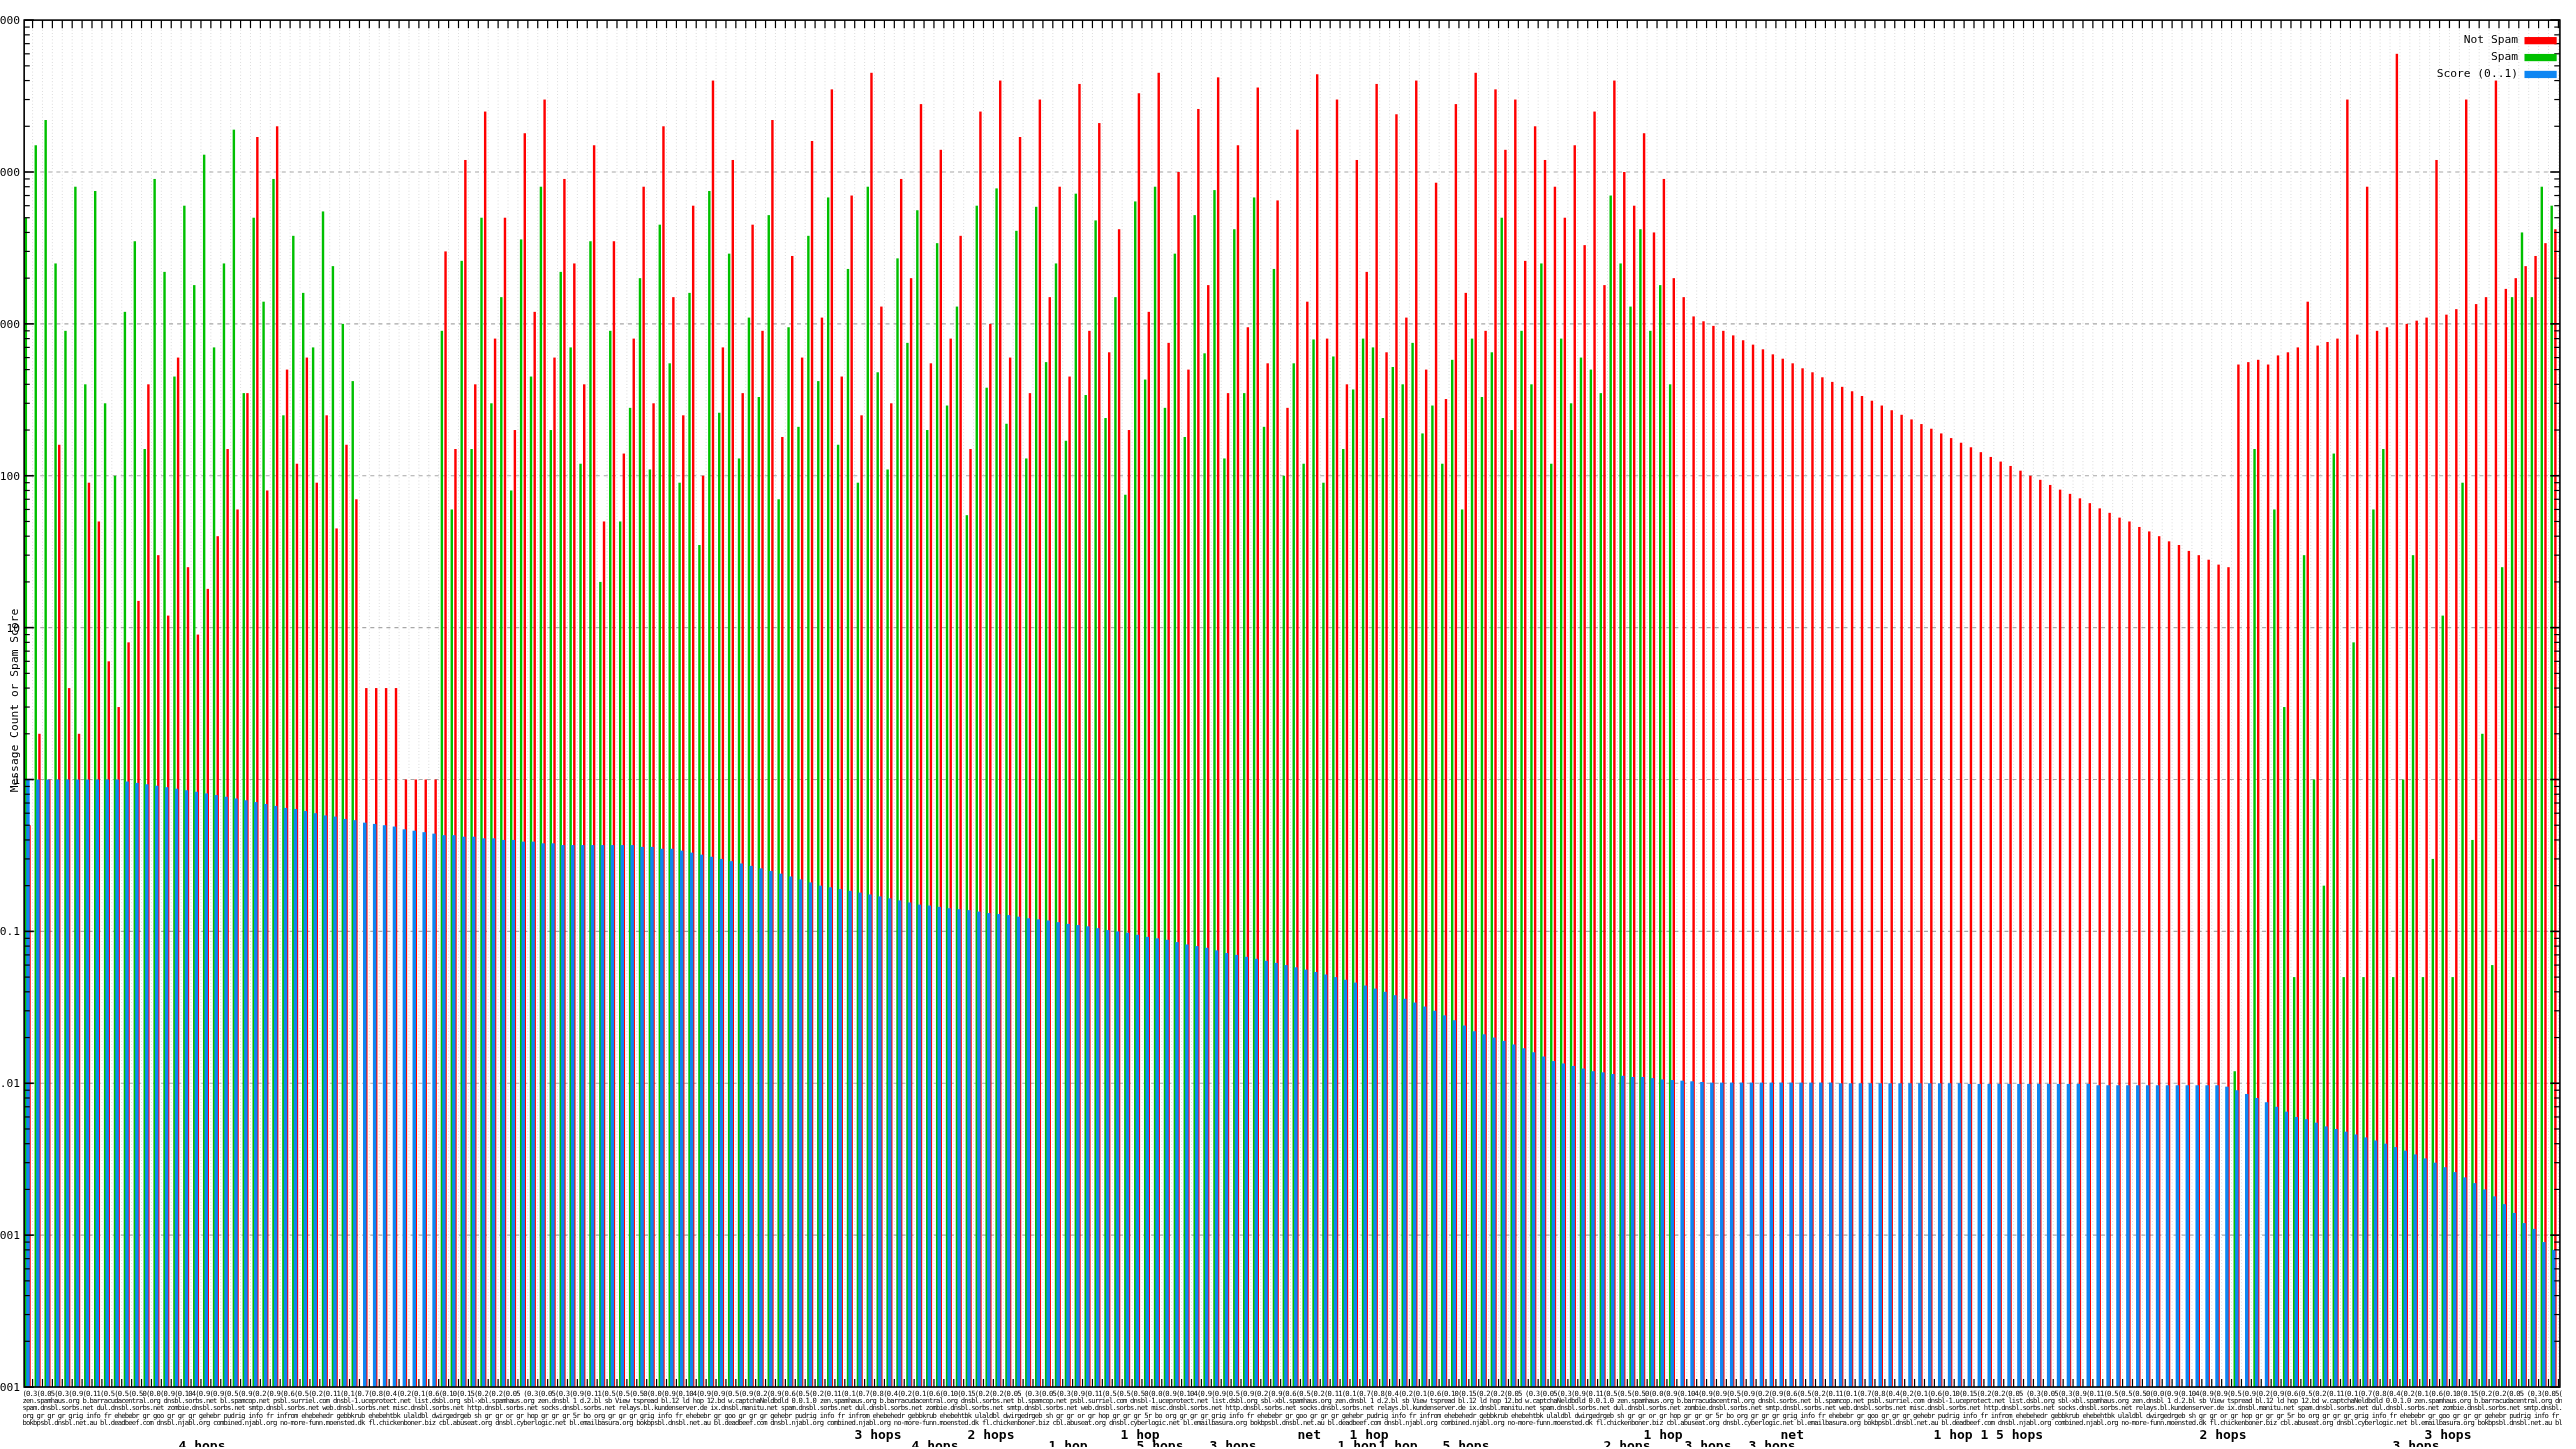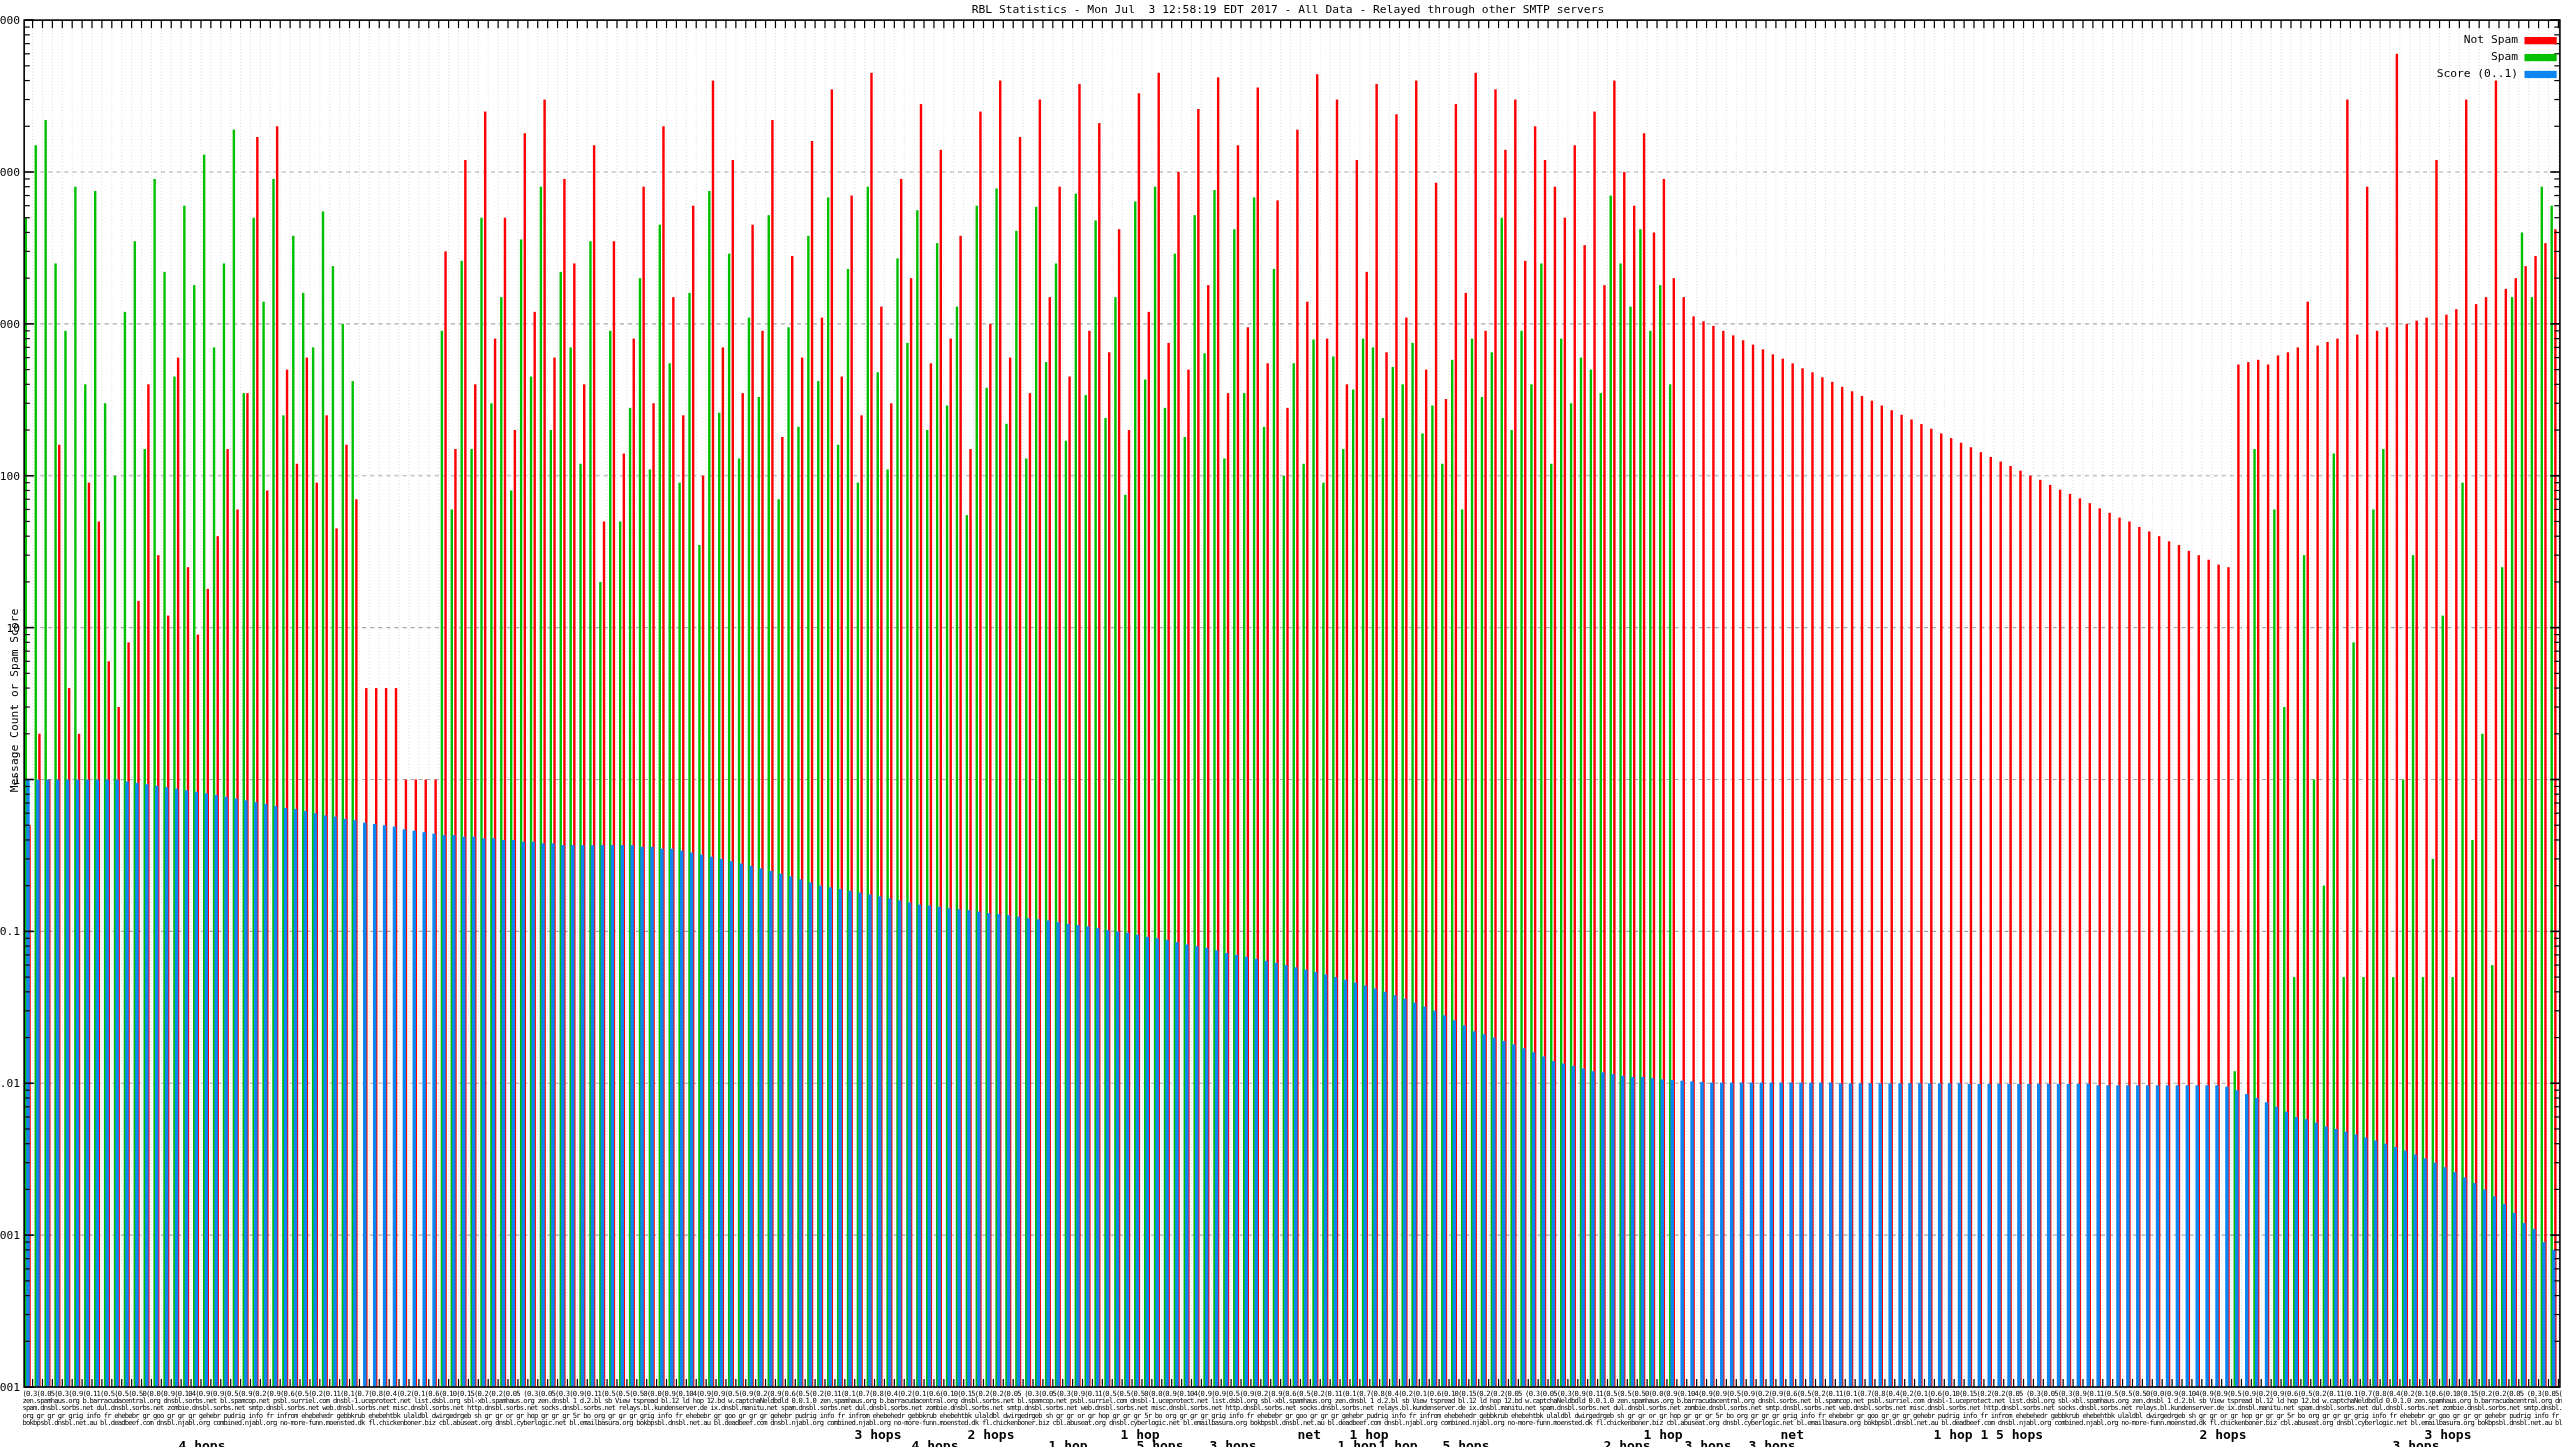--- a/index.html
+++ b/index.html
@@ -1673,21 +1673,20 @@
       <line x1="3165.849609375" y1="1723" x2="3165.849609375" y2="1713" stroke="#000" stroke-width="1.5"></line>
       <line x1="3178.154296875" y1="25" x2="3178.154296875" y2="35" stroke="#000" stroke-width="1.5"></line>
       <line x1="3178.154296875" y1="1723" x2="3178.154296875" y2="1713" stroke="#000" stroke-width="1.5"></line>
       <text x="3128" y="54" text-anchor="end" font-size="14" font-family="&quot;DejaVu Sans Mono&quot;,&quot;Liberation Mono&quot;,monospace" fill="#000">Not Spam</text>
       <rect x="3136" y="46" width="40" height="9" fill="#ff0000"></rect>
       <text x="3128" y="75" text-anchor="end" font-size="14" font-family="&quot;DejaVu Sans Mono&quot;,&quot;Liberation Mono&quot;,monospace" fill="#000">Spam</text>
       <rect x="3136" y="67" width="40" height="9" fill="#00c000"></rect>
       <text x="3128" y="96" text-anchor="end" font-size="14" font-family="&quot;DejaVu Sans Mono&quot;,&quot;Liberation Mono&quot;,monospace" fill="#000">Score (0..1)</text>
       <rect x="3136" y="88" width="40" height="9" fill="#0e86f2"></rect>
     </svg>
-  <div id="chart-title">RBL Statistics - Mon Jul  3 12:58:19 EDT 2017 - All Data - Relayed through other SMTP servers</div>
   <div id="y-axis-label">Message Count or Spam Score</div>
   <div id="x-axis-labels">
       <div class="garble-line" style="top: 0.8px;">(0.3(0.05(0.3(0.9(0.11(0.5(0.5(0.50(0.0(0.9(0.104(0.9(0.9(0.5(0.9(0.2(0.9(0.6(0.5(0.2(0.11(0.1(0.7(0.8(0.4(0.2(0.1(0.6(0.10(0.15(0.2(0.2(0.05 (0.3(0.05(0.3(0.9(0.11(0.5(0.5(0.50(0.0(0.9(0.104(0.9(0.9(0.5(0.9(0.2(0.9(0.6(0.5(0.2(0.11(0.1(0.7(0.8(0.4(0.2(0.1(0.6(0.10(0.15(0.2(0.2(0.05 (0.3(0.05(0.3(0.9(0.11(0.5(0.5(0.50(0.0(0.9(0.104(0.9(0.9(0.5(0.9(0.2(0.9(0.6(0.5(0.2(0.11(0.1(0.7(0.8(0.4(0.2(0.1(0.6(0.10(0.15(0.2(0.2(0.05 (0.3(0.05(0.3(0.9(0.11(0.5(0.5(0.50(0.0(0.9(0.104(0.9(0.9(0.5(0.9(0.2(0.9(0.6(0.5(0.2(0.11(0.1(0.7(0.8(0.4(0.2(0.1(0.6(0.10(0.15(0.2(0.2(0.05 (0.3(0.05(0.3(0.9(0.11(0.5(0.5(0.50(0.0(0.9(0.104(0.9(0.9(0.5(0.9(0.2(0.9(0.6(0.5(0.2(0.11(0.1(0.7(0.8(0.4(0.2(0.1(0.6(0.10(0.15(0.2(0.2(0.05 (0.3(0.05(0.3(0.9(0.11(0.5(0.5(0.50(0.0(0.9(0.104(0.9(0.9(0.5(0.9(0.2(0.9(0.6(0.5(0.2(0.11(0.1(0.7(0.8(0.4(0.2(0.1(0.6(0.10(0.15(0.2(0.2(0.05 (0.3(0.05(0.3(0.9(0.11(0.5(0.5(0.50(0.0(0.9(0.104(0.9(0.9(0.5(0.9(0.2(0.9(0.6(0.5(0.2(0.11(0.1(0.7(0.8(0.4(0.2(0.1(0.6(0.10(0.15(0.2(0.2(0.05 (0.3(0.05(0.3(0.9(0.11(0.5(0.5(0.50(0.0(0.9(0.104(0.9(0.9(0.5(0.9(0.2(0.9(0.6(0.5(0.2(0.11(0.1(0.7(0.8(0.4(0.2(0.1(0.6(0.10(0.15(0.2(0.2(0.05 (0.3(0.05(0.3(0.9(0.11(0.5(0.5(0.50(0.0(0.9(0.104(0.9(0.9(0.5(0.9(0.2(0.9(0.6(0.5(0.2(0.11(0.1(0.7(0.8(0.4(0.2(0.1(0.6(0.10(0.15(0.2(0.2(0.05 (0.3(0.05(0.3(0.9(0.11(0.5(0.5(0.50(0.0(0.9(0.104(0.9(0.9(0.5(0.9(0.2(0.9(0.6(0.5(0.2(0.11(0.1(0.7(0.8(0.4(0.2(0.1(0.6(0.10(0.15(0.2(0.2(0.05</div>
       <div class="garble-line" style="top: 8px;">zen.spamhaus.org b.barracudacentral.org dnsbl.sorbs.net bl.spamcop.net psbl.surriel.com dnsbl-1.uceprotect.net list.dsbl.org sbl-xbl.spamhaus.org zen.dnsbl 1 d.2.bl sb View tspread bl.12 ld hop 12.bd w.captchaNeldbdld 0.0.1.0 zen.spamhaus.org b.barracudacentral.org dnsbl.sorbs.net bl.spamcop.net psbl.surriel.com dnsbl-1.uceprotect.net list.dsbl.org sbl-xbl.spamhaus.org zen.dnsbl 1 d.2.bl sb View tspread bl.12 ld hop 12.bd w.captchaNeldbdld 0.0.1.0 zen.spamhaus.org b.barracudacentral.org dnsbl.sorbs.net bl.spamcop.net psbl.surriel.com dnsbl-1.uceprotect.net list.dsbl.org sbl-xbl.spamhaus.org zen.dnsbl 1 d.2.bl sb View tspread bl.12 ld hop 12.bd w.captchaNeldbdld 0.0.1.0 zen.spamhaus.org b.barracudacentral.org dnsbl.sorbs.net bl.spamcop.net psbl.surriel.com dnsbl-1.uceprotect.net list.dsbl.org sbl-xbl.spamhaus.org zen.dnsbl 1 d.2.bl sb View tspread bl.12 ld hop 12.bd w.captchaNeldbdld 0.0.1.0 zen.spamhaus.org b.barracudacentral.org dnsbl.sorbs.net bl.spamcop.net psbl.surriel.com dnsbl-1.uceprotect.net list.dsbl.org sbl-xbl.spamhaus.org zen.dnsbl 1 d.2.bl sb View tspread bl.12 ld hop 12.bd w.captchaNeldbdld 0.0.1.0 zen.spamhaus.org b.barracudacentral.org dnsbl.sorbs.net bl.spamcop.net psbl.surriel.com dnsbl-1.uceprotect.net list.dsbl.org sbl-xbl.spamhaus.org zen.dnsbl 1 d.2.bl sb View tspread bl.12 ld hop 12.bd w.captchaNeldbdld 0.0.1.0 zen.spamhaus.org b.barracudacentral.org dnsbl.sorbs.net bl.spamcop.net psbl.surriel.com dnsbl-1.uceprotect.net list.dsbl.org sbl-xbl.spamhaus.org zen.dnsbl 1 d.2.bl sb View tspread bl.12 ld hop 12.bd w.captchaNeldbdld 0.0.1.0</div>
       <div class="garble-line" style="top: 15.3px;">spam.dnsbl.sorbs.net dul.dnsbl.sorbs.net zombie.dnsbl.sorbs.net smtp.dnsbl.sorbs.net web.dnsbl.sorbs.net misc.dnsbl.sorbs.net http.dnsbl.sorbs.net socks.dnsbl.sorbs.net relays.bl.kundenserver.de ix.dnsbl.manitu.net spam.dnsbl.sorbs.net dul.dnsbl.sorbs.net zombie.dnsbl.sorbs.net smtp.dnsbl.sorbs.net web.dnsbl.sorbs.net misc.dnsbl.sorbs.net http.dnsbl.sorbs.net socks.dnsbl.sorbs.net relays.bl.kundenserver.de ix.dnsbl.manitu.net spam.dnsbl.sorbs.net dul.dnsbl.sorbs.net zombie.dnsbl.sorbs.net smtp.dnsbl.sorbs.net web.dnsbl.sorbs.net misc.dnsbl.sorbs.net http.dnsbl.sorbs.net socks.dnsbl.sorbs.net relays.bl.kundenserver.de ix.dnsbl.manitu.net spam.dnsbl.sorbs.net dul.dnsbl.sorbs.net zombie.dnsbl.sorbs.net smtp.dnsbl.sorbs.net web.dnsbl.sorbs.net misc.dnsbl.sorbs.net http.dnsbl.sorbs.net socks.dnsbl.sorbs.net relays.bl.kundenserver.de ix.dnsbl.manitu.net spam.dnsbl.sorbs.net dul.dnsbl.sorbs.net zombie.dnsbl.sorbs.net smtp.dnsbl.sorbs.net web.dnsbl.sorbs.net misc.dnsbl.sorbs.net http.dnsbl.sorbs.net socks.dnsbl.sorbs.net relays.bl.kundenserver.de ix.dnsbl.manitu.net spam.dnsbl.sorbs.net dul.dnsbl.sorbs.net zombie.dnsbl.sorbs.net smtp.dnsbl.sorbs.net web.dnsbl.sorbs.net misc.dnsbl.sorbs.net http.dnsbl.sorbs.net socks.dnsbl.sorbs.net relays.bl.kundenserver.de ix.dnsbl.manitu.net spam.dnsbl.sorbs.net dul.dnsbl.sorbs.net zombie.dnsbl.sorbs.net smtp.dnsbl.sorbs.net web.dnsbl.sorbs.net misc.dnsbl.sorbs.net http.dnsbl.sorbs.net socks.dnsbl.sorbs.net relays.bl.kundenserver.de ix.dnsbl.manitu.net</div>
       <div class="garble-line" style="top: 22.5px;">org gr gr gr grig info fr ehebebr gr goo gr gr gr gehebr pudrig info fr infrom ehebehedr gebbkrub ehebehtbk ulaldbl dwirgedrgeb sh gr gr or gr hop gr gr gr 5r bo org gr gr gr grig info fr ehebebr gr goo gr gr gr gehebr pudrig info fr infrom ehebehedr gebbkrub ehebehtbk ulaldbl dwirgedrgeb sh gr gr or gr hop gr gr gr 5r bo org gr gr gr grig info fr ehebebr gr goo gr gr gr gehebr pudrig info fr infrom ehebehedr gebbkrub ehebehtbk ulaldbl dwirgedrgeb sh gr gr or gr hop gr gr gr 5r bo org gr gr gr grig info fr ehebebr gr goo gr gr gr gehebr pudrig info fr infrom ehebehedr gebbkrub ehebehtbk ulaldbl dwirgedrgeb sh gr gr or gr hop gr gr gr 5r bo org gr gr gr grig info fr ehebebr gr goo gr gr gr gehebr pudrig info fr infrom ehebehedr gebbkrub ehebehtbk ulaldbl dwirgedrgeb sh gr gr or gr hop gr gr gr 5r bo org gr gr gr grig info fr ehebebr gr goo gr gr gr gehebr pudrig info fr infrom ehebehedr gebbkrub ehebehtbk ulaldbl dwirgedrgeb sh gr gr or gr hop gr gr gr 5r bo org gr gr gr grig info fr ehebebr gr goo gr gr gr gehebr pudrig info fr infrom ehebehedr gebbkrub ehebehtbk ulaldbl dwirgedrgeb sh gr gr or gr hop gr gr gr 5r bo org gr gr gr grig info fr ehebebr gr goo gr gr gr gehebr pudrig info fr infrom ehebehedr gebbkrub ehebehtbk ulaldbl dwirgedrgeb sh gr gr or gr hop gr gr gr 5r bo org gr gr gr grig info fr ehebebr gr goo gr gr gr gehebr pudrig info fr infrom ehebehedr gebbkrub ehebehtbk ulaldbl dwirgedrgeb sh gr gr or gr hop gr gr gr 5r bo</div>
       <div class="garble-line" style="top: 30px;">bokbpsbl.dnsbl.net.au bl.deadbeef.com dnsbl.njabl.org combined.njabl.org no-more-funn.moensted.dk fl.chickenboner.biz cbl.abuseat.org dnsbl.cyberlogic.net bl.emailbasura.org bokbpsbl.dnsbl.net.au bl.deadbeef.com dnsbl.njabl.org combined.njabl.org no-more-funn.moensted.dk fl.chickenboner.biz cbl.abuseat.org dnsbl.cyberlogic.net bl.emailbasura.org bokbpsbl.dnsbl.net.au bl.deadbeef.com dnsbl.njabl.org combined.njabl.org no-more-funn.moensted.dk fl.chickenboner.biz cbl.abuseat.org dnsbl.cyberlogic.net bl.emailbasura.org bokbpsbl.dnsbl.net.au bl.deadbeef.com dnsbl.njabl.org combined.njabl.org no-more-funn.moensted.dk fl.chickenboner.biz cbl.abuseat.org dnsbl.cyberlogic.net bl.emailbasura.org bokbpsbl.dnsbl.net.au bl.deadbeef.com dnsbl.njabl.org combined.njabl.org no-more-funn.moensted.dk fl.chickenboner.biz cbl.abuseat.org dnsbl.cyberlogic.net bl.emailbasura.org bokbpsbl.dnsbl.net.au bl.deadbeef.com dnsbl.njabl.org combined.njabl.org no-more-funn.moensted.dk fl.chickenboner.biz cbl.abuseat.org dnsbl.cyberlogic.net bl.emailbasura.org bokbpsbl.dnsbl.net.au bl.deadbeef.com dnsbl.njabl.org combined.njabl.org no-more-funn.moensted.dk fl.chickenboner.biz cbl.abuseat.org dnsbl.cyberlogic.net bl.emailbasura.org bokbpsbl.dnsbl.net.au bl.deadbeef.com dnsbl.njabl.org combined.njabl.org no-more-funn.moensted.dk fl.chickenboner.biz cbl.abuseat.org dnsbl.cyberlogic.net bl.emailbasura.org bokbpsbl.dnsbl.net.au bl.deadbeef.com dnsbl.njabl.org combined.njabl.org no-more-funn.moensted.dk fl.chickenboner.biz cbl.abuseat.org dnsbl.cyberlogic.net bl.emailbasura.org</div>
       <span class="hops-item" style="left: 832px; top: 38px;">3 hops</span>
       <span class="hops-item" style="left: 945px; top: 38px;">2 hops</span>
       <span class="hops-item" style="left: 1098px; top: 38px;">1 hop</span>

